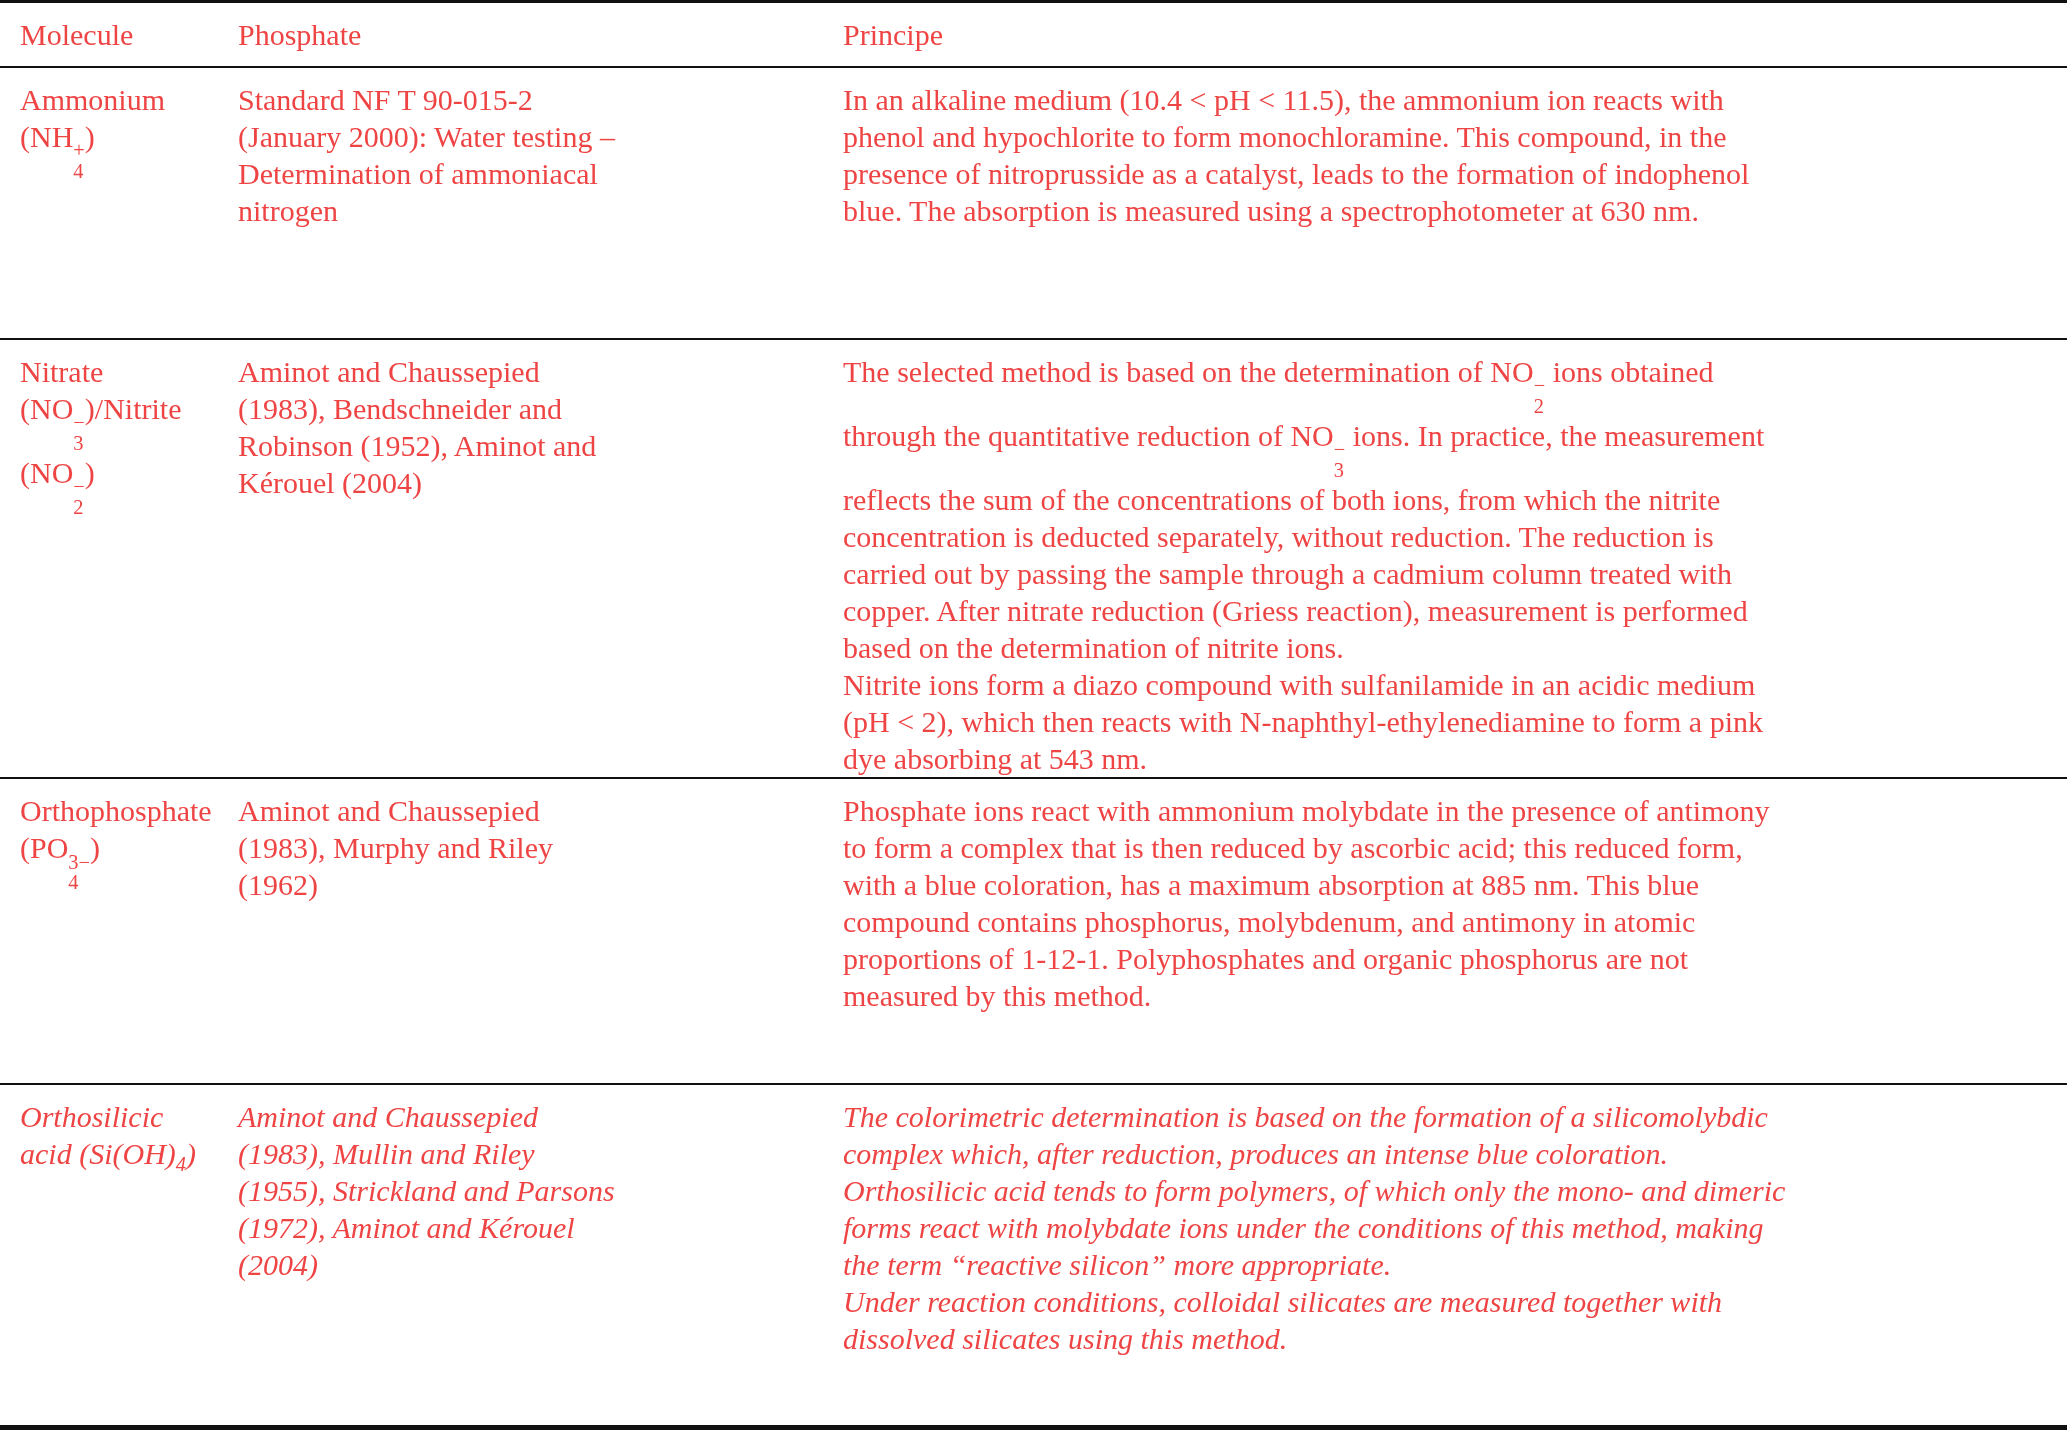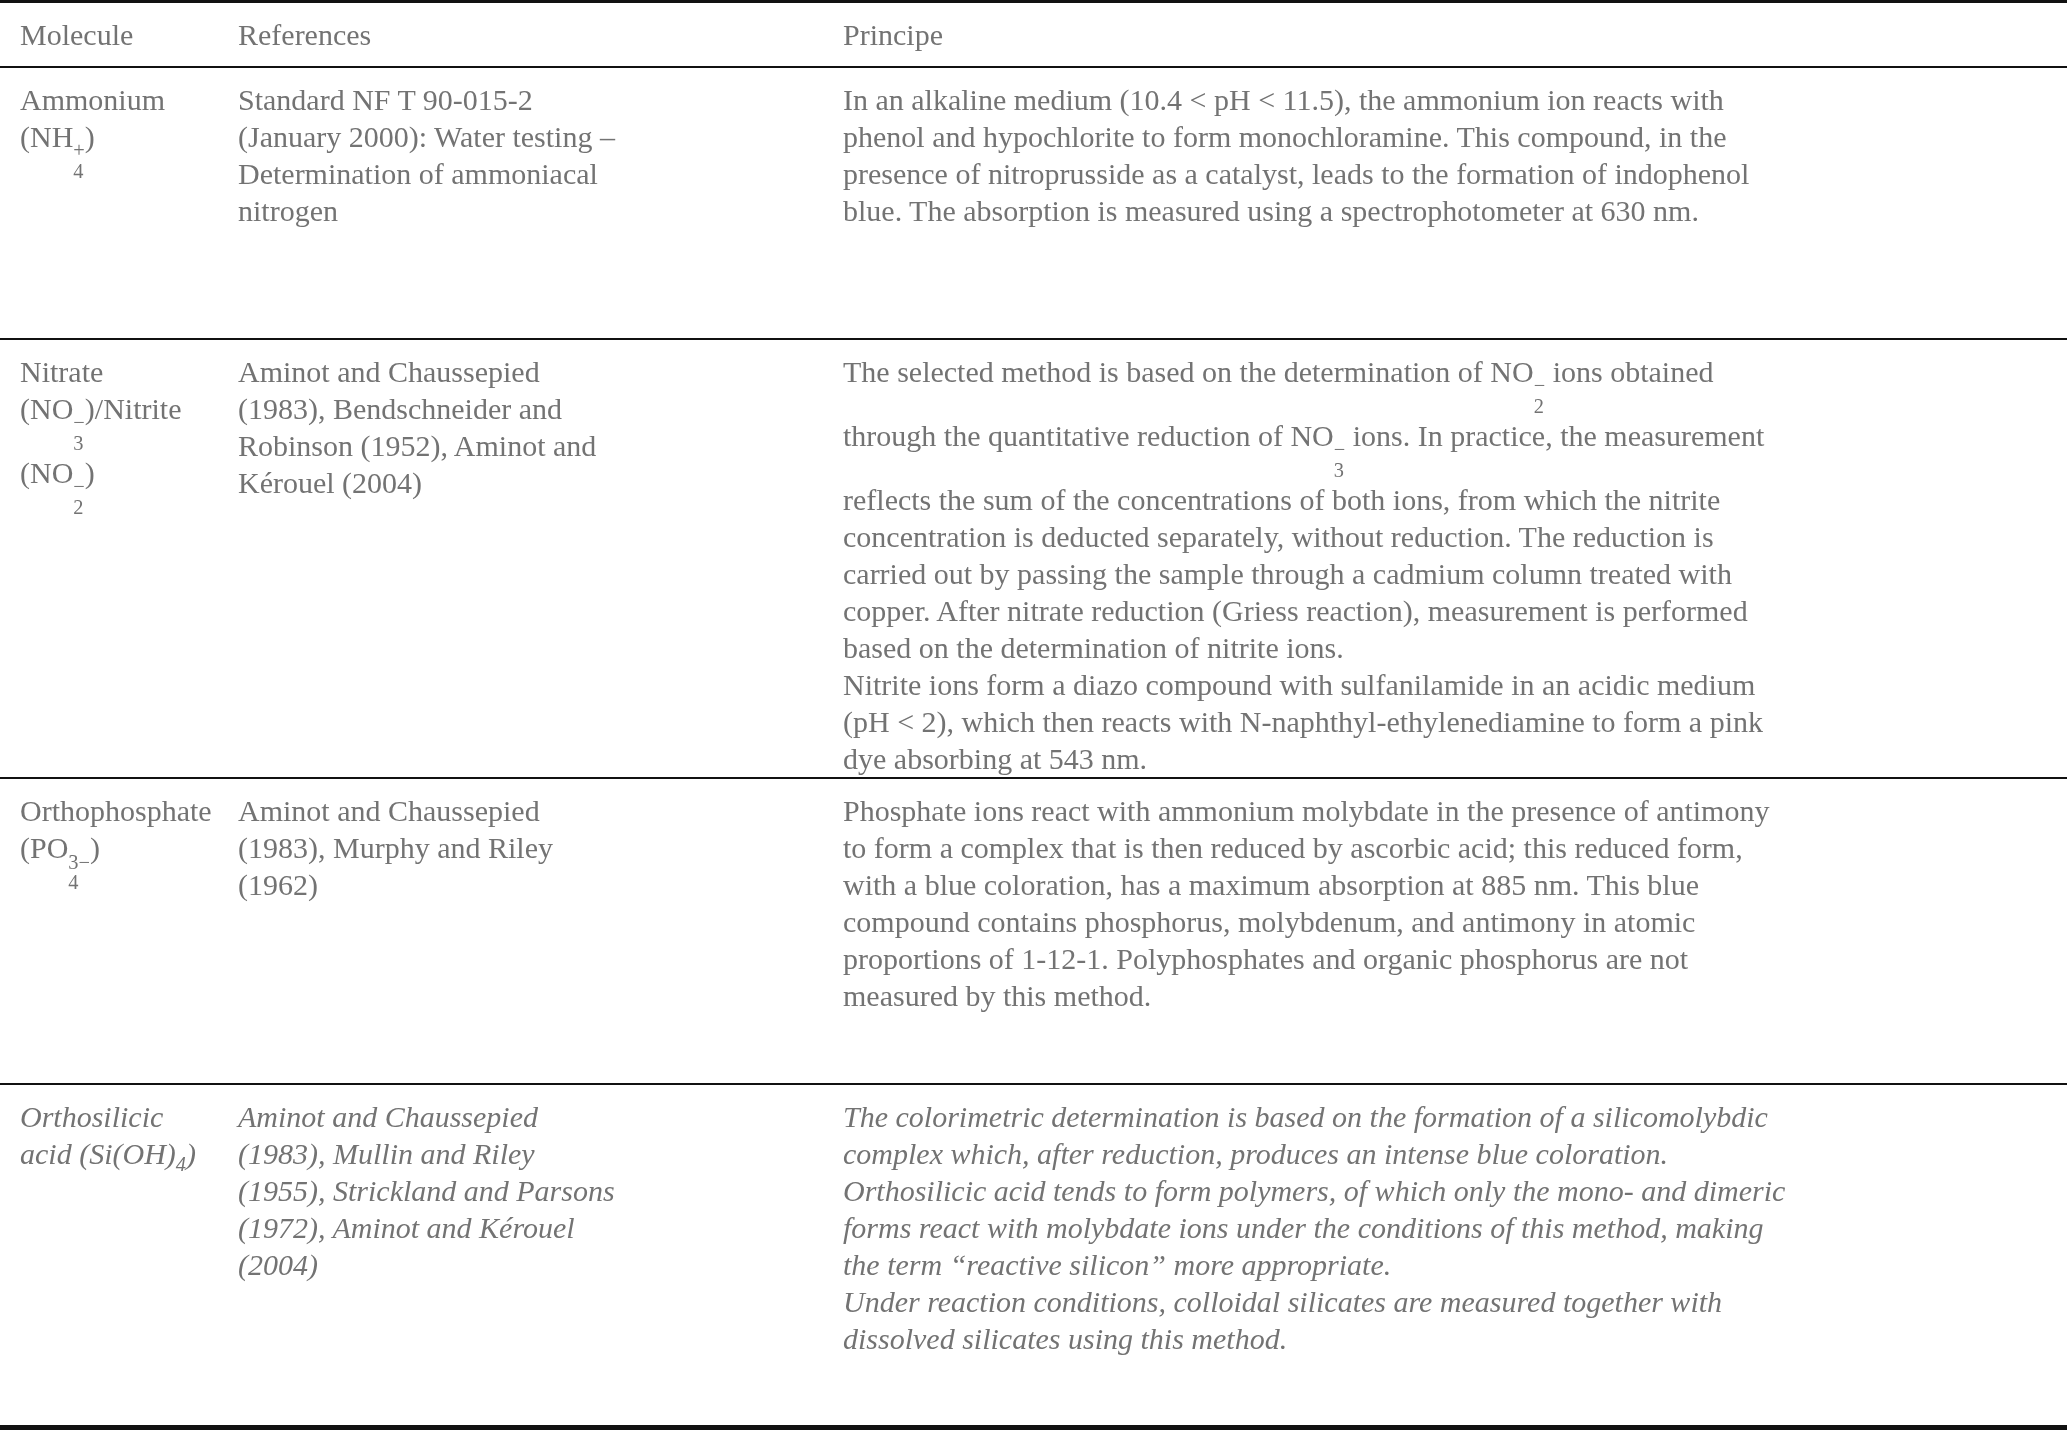--- a/index.html
+++ b/index.html
@@ -1,19 +1,19 @@
 <!DOCTYPE html>
 <html><head>
 <meta charset="utf-8">
 <style>
   html,body{margin:0;padding:0;background:#ffffff;}
   .sheet{
     width:2067px;height:1437px;overflow:hidden;background:#ffffff;
     font-family:"Liberation Serif","DejaVu Serif",serif;
-    font-size:30px;line-height:37px;color:#737373;
+    font-size:30px;line-height:37px;color:#ef4444;
   }
   table.methods{
     border-collapse:collapse;table-layout:fixed;width:2067px;
     border-top:3px solid #111111;
     border-bottom:5px solid #111111;
   }
   col.c1{width:238px;}
   col.c2{width:605px;}
   col.c3{width:1224px;}
   th,td{
@@ -44,21 +44,21 @@
 <div class="sheet">
   <table class="methods">
     <colgroup>
         <col class="c1">
         <col class="c2">
         <col class="c3">
       </colgroup>
     <thead>
       <tr class="hdr">
         <th class="colpad1">Molecule</th>
-        <th>References</th>
+        <th>Phosphate</th>
         <th class="colpad3">Principe</th>
       </tr>
     </thead>
     <tbody>
       <tr class="r1">
         <td class="cell colpad1">Ammonium
 (NH<span class="stack"><span class="s-top">+</span><span class="s-bot">4</span></span>)</td>
         <td class="cell">Standard NF T 90-015-2
 (January 2000): Water testing –
 Determination of ammoniacal

